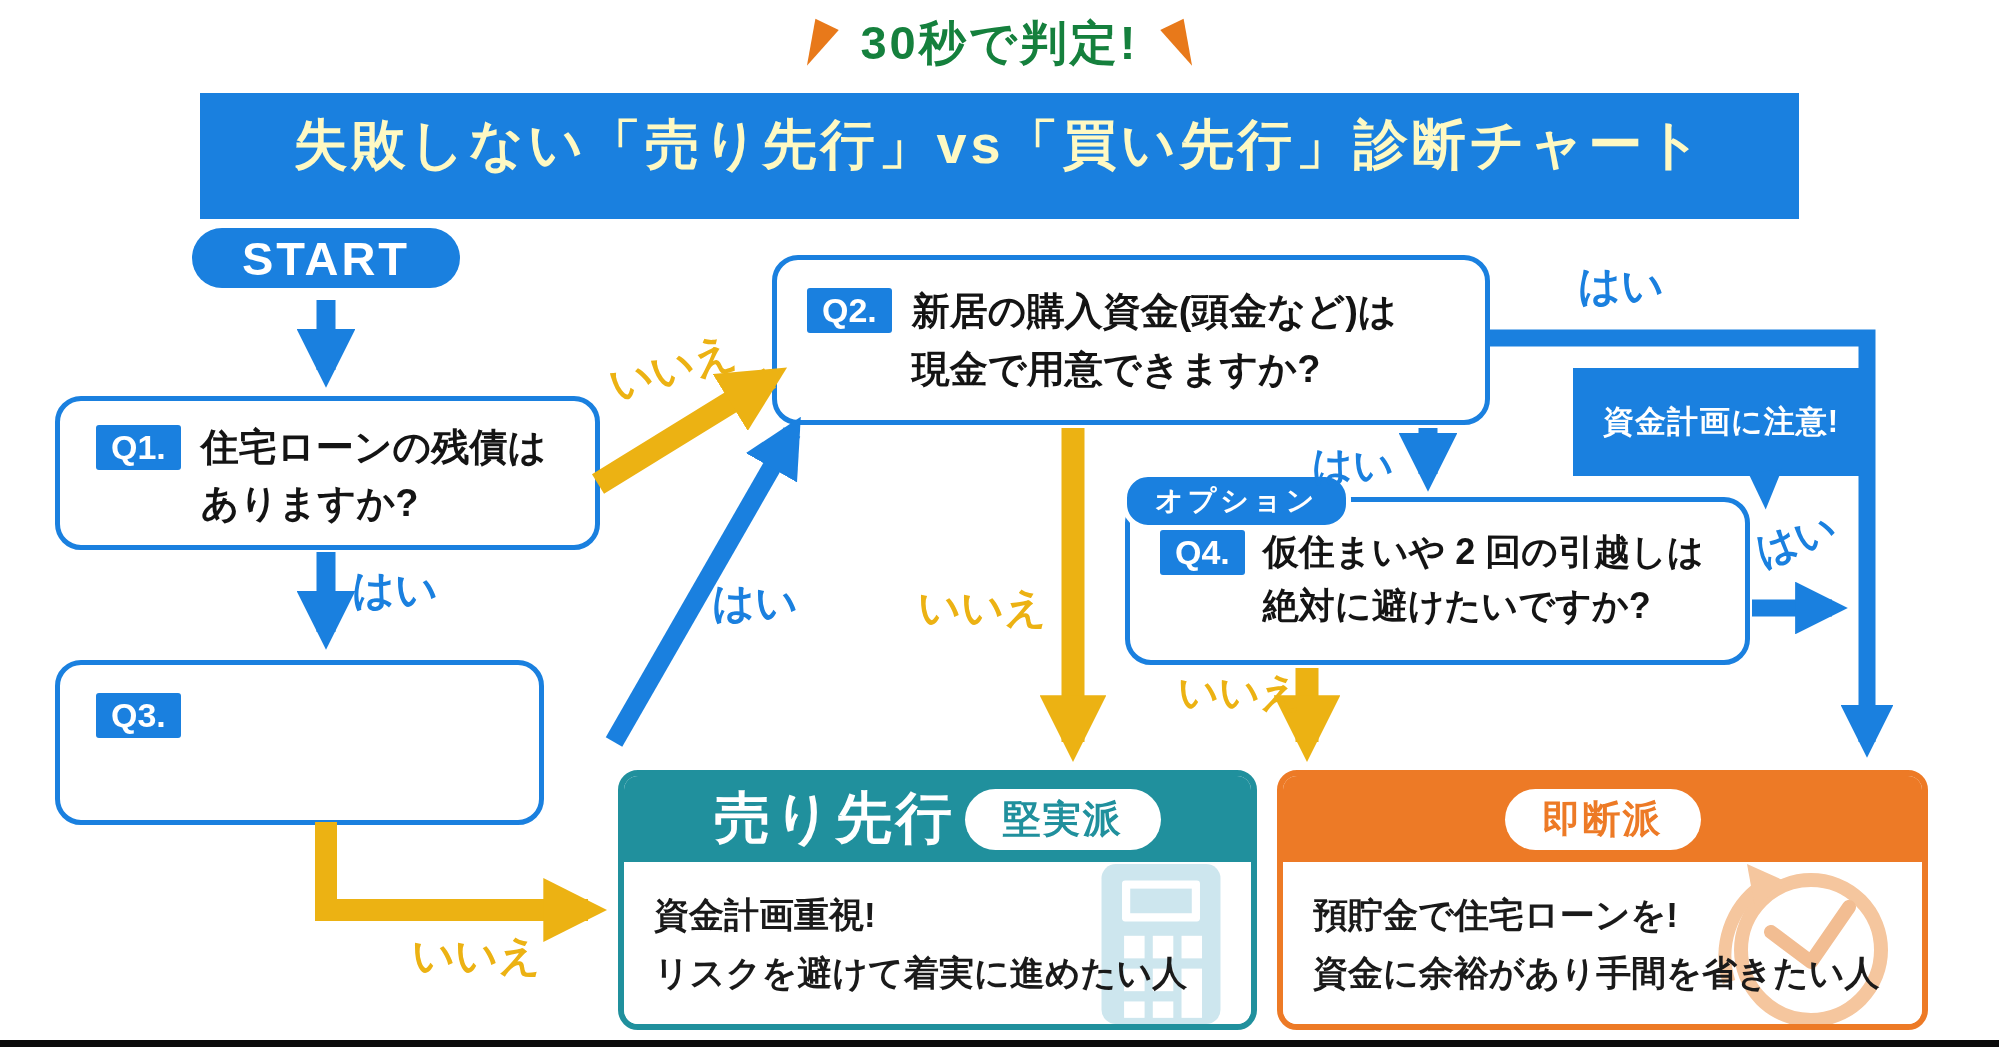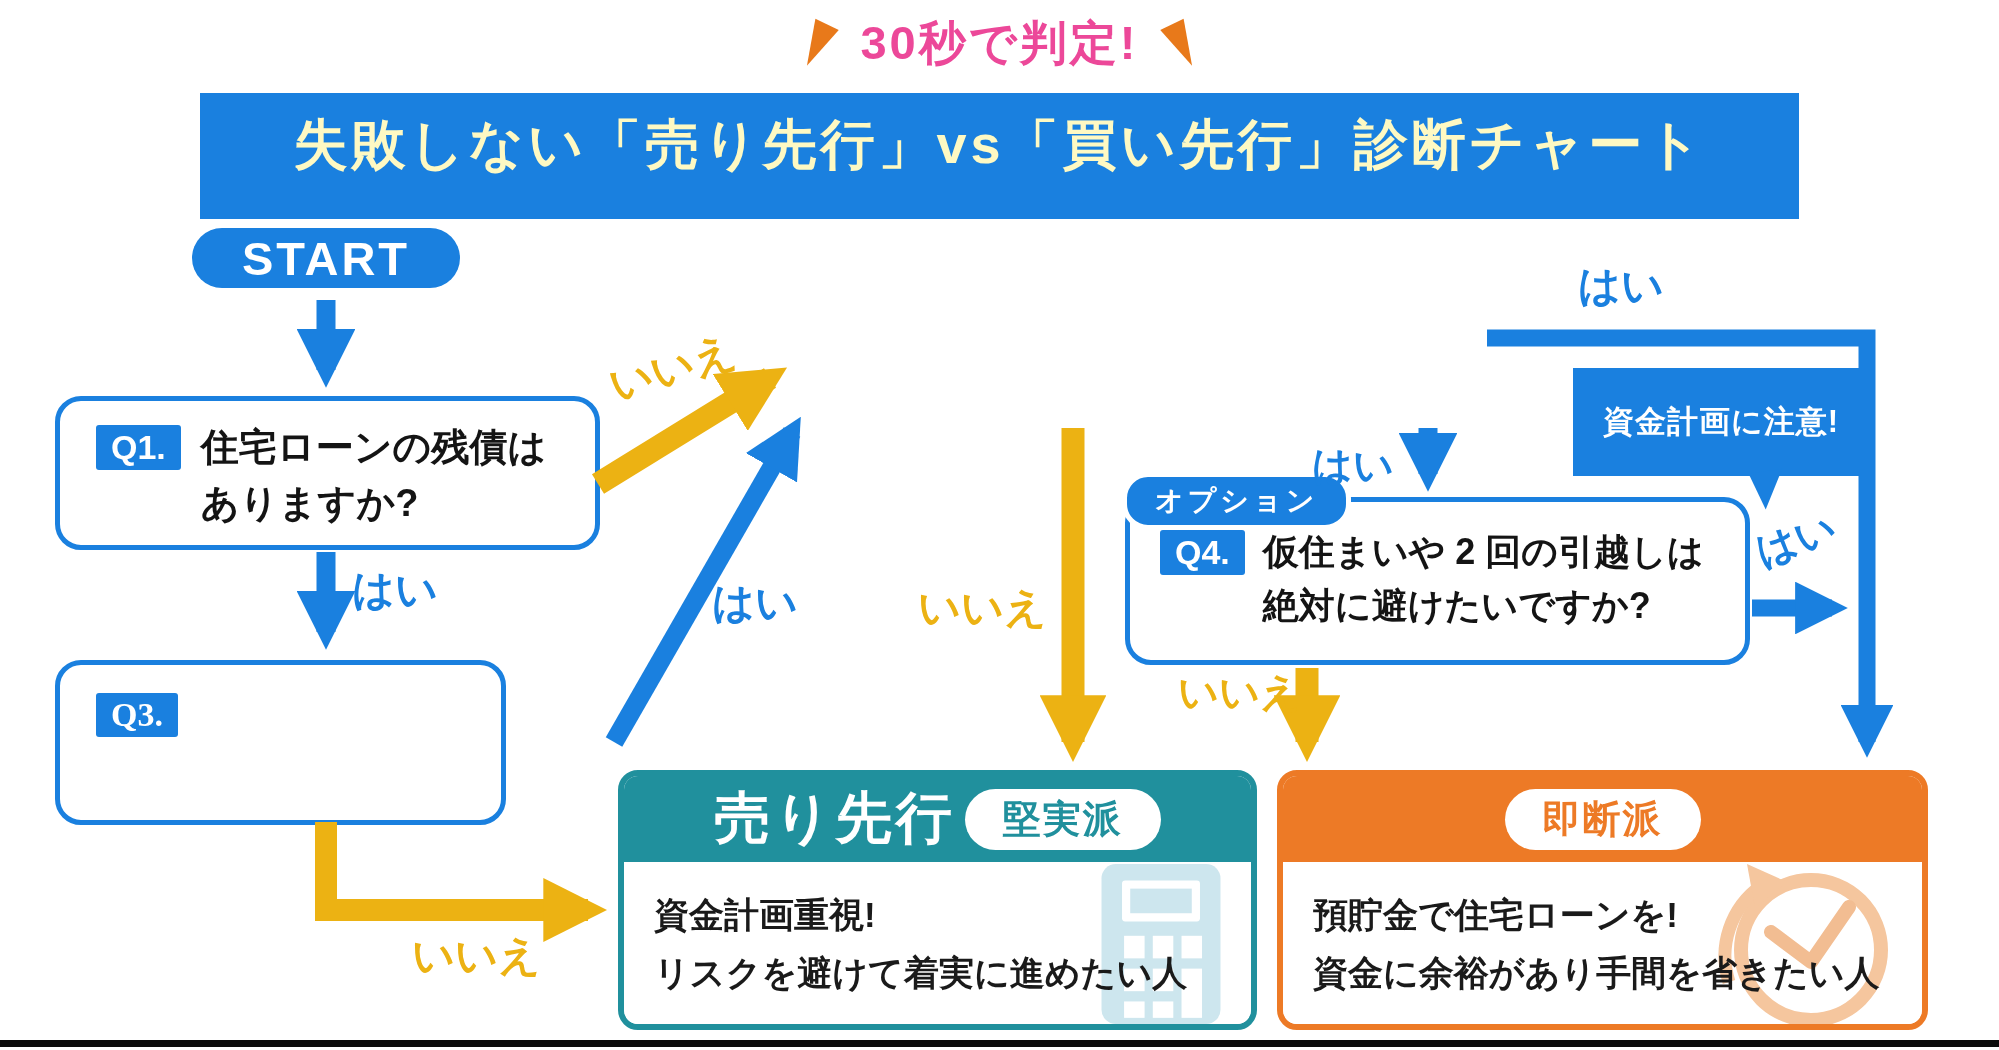--- a/index.html
+++ b/index.html
@@ -1,21 +1,21 @@
 <!DOCTYPE html>
 <html><head>
 <meta charset="utf-8">
 <style>
   html,body{margin:0;padding:0;background:#fff;}
   .stage{position:relative;width:1999px;height:1050px;background:#ffffff;overflow:hidden;
          font-family:"Liberation Sans","DejaVu Sans",sans-serif;color:#1a1a1a;}
 
   
   .badge-row{position:absolute;left:0;top:12px;width:100%;display:flex;justify-content:center;align-items:flex-start;gap:30px;}
-  .badge-text{color:#ec4899;font-size:47px;font-weight:bold;letter-spacing:3px;line-height:1.3;}
+  .badge-text{color:#15803d;font-size:47px;font-weight:bold;letter-spacing:3px;line-height:1.3;}
   .wedge{width:0;height:0;border-left:13px solid transparent;border-right:13px solid transparent;
          border-top:46px solid #e8791a;margin-top:10px;}
   .wedge.wl{transform:rotate(26deg);}
   .wedge.wr{transform:rotate(-26deg);}
 
   
   .banner{position:absolute;left:200px;top:93px;width:1599px;height:126px;background:#1a80df;
           color:#fef9c3;font-size:54px;font-weight:bold;text-align:center;line-height:102px;letter-spacing:4px;}
 
   
@@ -30,21 +30,21 @@
   .qtext div{white-space:nowrap;}
 
   .q1{left:55px;top:396px;width:545px;height:154px;padding:24px 10px 0 36px;}
   .q1 .qtag{font-size:34px;padding:3px 15px;margin-right:20px;}
   .q1 .qtext{font-size:38px;line-height:56px;margin-top:-6px;}
 
   .q2{left:772px;top:255px;width:718px;height:170px;padding:28px 10px 0 30px;}
   .q2 .qtag{font-size:34px;padding:3px 15px;margin-right:20px;}
   .q2 .qtext{font-size:38px;line-height:58px;margin-top:-6px;}
 
-  .q3{left:55px;top:660px;width:451px;height:165px;padding:28px 20px 0 36px;font-family:Liberation Serif, serif;}
+  .q3{left:55px;top:660px;width:489px;height:165px;padding:28px 20px 0 36px;}
   .q3 .qtag{font-size:34px;padding:3px 15px;margin-right:20px;}
   .q3 .qtext{font-size:38px;line-height:56px;margin-top:-6px;}
 
   .q4{left:1125px;top:497px;width:625px;height:168px;padding:28px 8px 0 30px;}
   .q4 .qtag{font-size:34px;padding:3px 15px;margin-right:18px;}
   .q4 .qtext{font-size:36px;line-height:54px;margin-top:-5px;}
 
   .opt-pill{position:absolute;left:1122px;top:472px;background:#1a80df;color:#fff;font-size:28px;font-weight:bold;
             padding:5px 28px;border-radius:26px;border:5px solid #fff;z-index:4;letter-spacing:4px;}
 
@@ -134,20 +134,27 @@
   </svg>
 
   <div class="qbox q1">
     <span class="qtag">Q1.</span>
     <div class="qtext">
       <div>住宅ローンの残債は</div>
       <div>ありますか?</div>
     </div>
   </div>
 
+  <div class="qbox q2">
+    <span class="qtag">Q2.</span>
+    <div class="qtext">
+      <div>新居の購入資金(頭金など)は</div>
+      <div>現金で用意できますか?</div>
+    </div>
+  </div>
 
   <div class="qbox q3">
     <span class="qtag">Q3.</span>
     <div class="qtext">
     </div>
   </div>
 
   <div class="qbox q4">
     <span class="qtag">Q4.</span>
     <div class="qtext">

